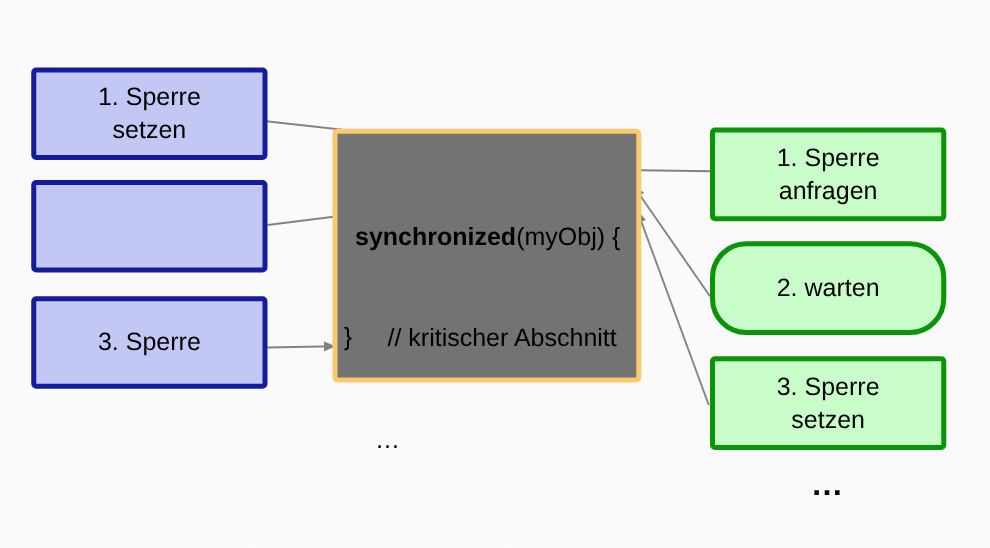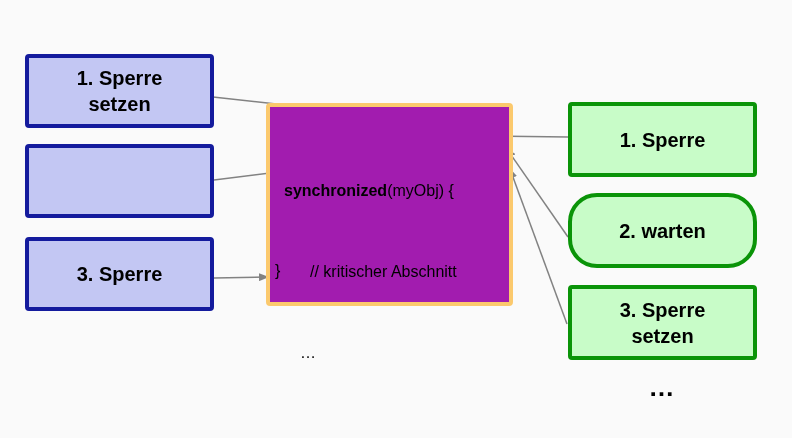--- a/index.html
+++ b/index.html
@@ -10,21 +10,21 @@
     font-family:"Liberation Sans", sans-serif;
     color:#000;
     overflow:hidden;
   }
   .arrow-layer{position:absolute;left:0;top:0;width:792px;height:438px;}
   .stepbox{
     position:absolute;
     width:181px;height:66px;
     border-radius:4px;
     display:flex;flex-direction:column;align-items:center;justify-content:center;
-    font-size:20px;line-height:26px;text-align:center;font-weight:bold;
+    font-size:20px;line-height:26px;text-align:center;
   }
   .stepbox span{display:block;}
   .left-box{
     left:25px;width:181px;
     background:#c3c7f3;
     border:4px solid #141b9d;
   }
   .lb1{top:54px;}
   .lb2{top:144px;}
   .lb3{top:237px;}
@@ -33,24 +33,24 @@
     background:#c8fcc8;
     border:4px solid #0a9408;
   }
   .rb1{top:102px;}
   .rb2{top:193px;border-radius:29px;}
   .rb3{top:285px;}
   .code-box{
     position:absolute;
     left:266px;top:103px;
     width:239px;height:195px;
-    background:#a21caf;
+    background:#737373;
     border:4px solid #fbc96d;
     border-radius:4px;
-    font-size:16px;
+    font-size:20px;
   }
   .code-lines{position:absolute;left:0;top:16px;line-height:27px;white-space:pre;}
   .code-l1{padding-left:14px;}
   .code-l1 b{font-weight:bold;}
   .code-l2{padding-left:40px;}
   .code-l3{padding-left:30px;}
   .code-l4{position:absolute;left:5px;top:150px;line-height:27px;}
   .ellipsis-below{
     position:absolute;
     left:568px;top:372px;width:189px;
@@ -91,20 +91,21 @@
     <div class="code-lines">
       <div class="code-l1"><b>synchronized</b><span>(myObj) {</span></div>
       <div class="code-l2">// kritischer Abschnitt</div>
       <div class="code-l3">…</div>
     </div>
     <div class="code-l4">}</div>
   </div>
 
   <div class="stepbox right-box rb1">
     <span>1. Sperre</span>
+    <span>anfragen</span>
   </div>
   <div class="stepbox right-box rb2">
     <span>2. warten</span>
     <span></span>
   </div>
   <div class="stepbox right-box rb3">
     <span>3. Sperre</span>
     <span>setzen</span>
   </div>
 

